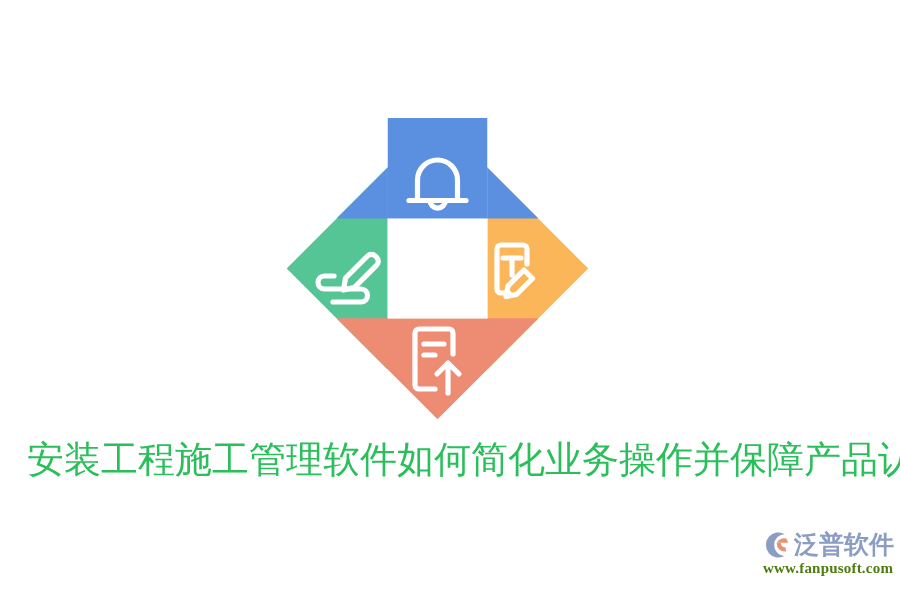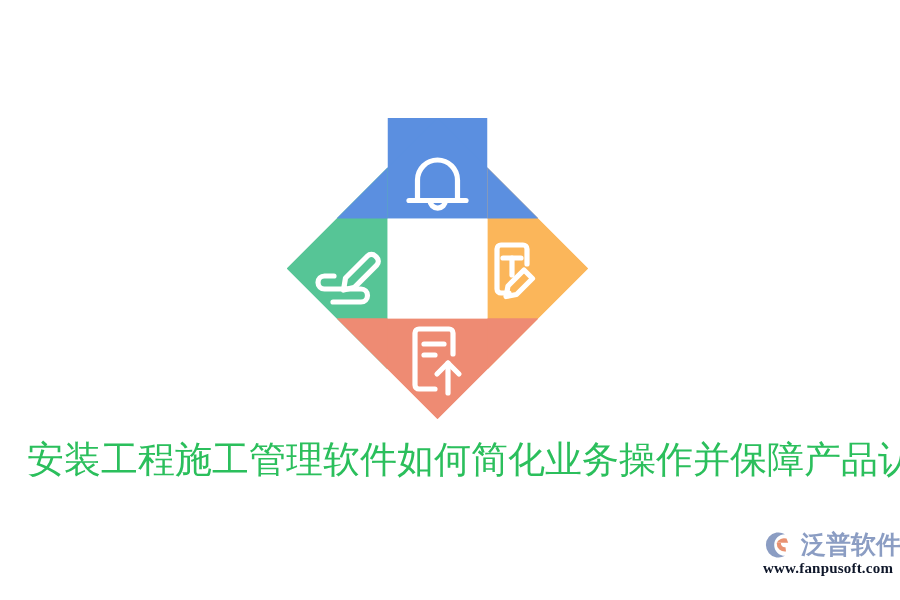--- a/index.html
+++ b/index.html
@@ -75,24 +75,23 @@
     height: 30px;
   }
   #brand-logo .logo-wordmark {
     color: #8B9DC3;
     font-family: "Liberation Serif", "DejaVu Serif", serif;
     font-size: 25px;
     font-weight: 700;
     line-height: 30px;
     letter-spacing: 0px;
     white-space: nowrap;
-    margin-left: 7px;
   }
   #brand-logo .logo-url {
-    color: #0f172a;
+    color: #4d7c0f;
     font-family: "Liberation Serif", "DejaVu Serif", serif;
     font-size: 15px;
     font-weight: 700;
     line-height: 17px;
     letter-spacing: 0.2px;
     white-space: nowrap;
     text-align: left;
     padding-left: 1px;
   }
 </style>

